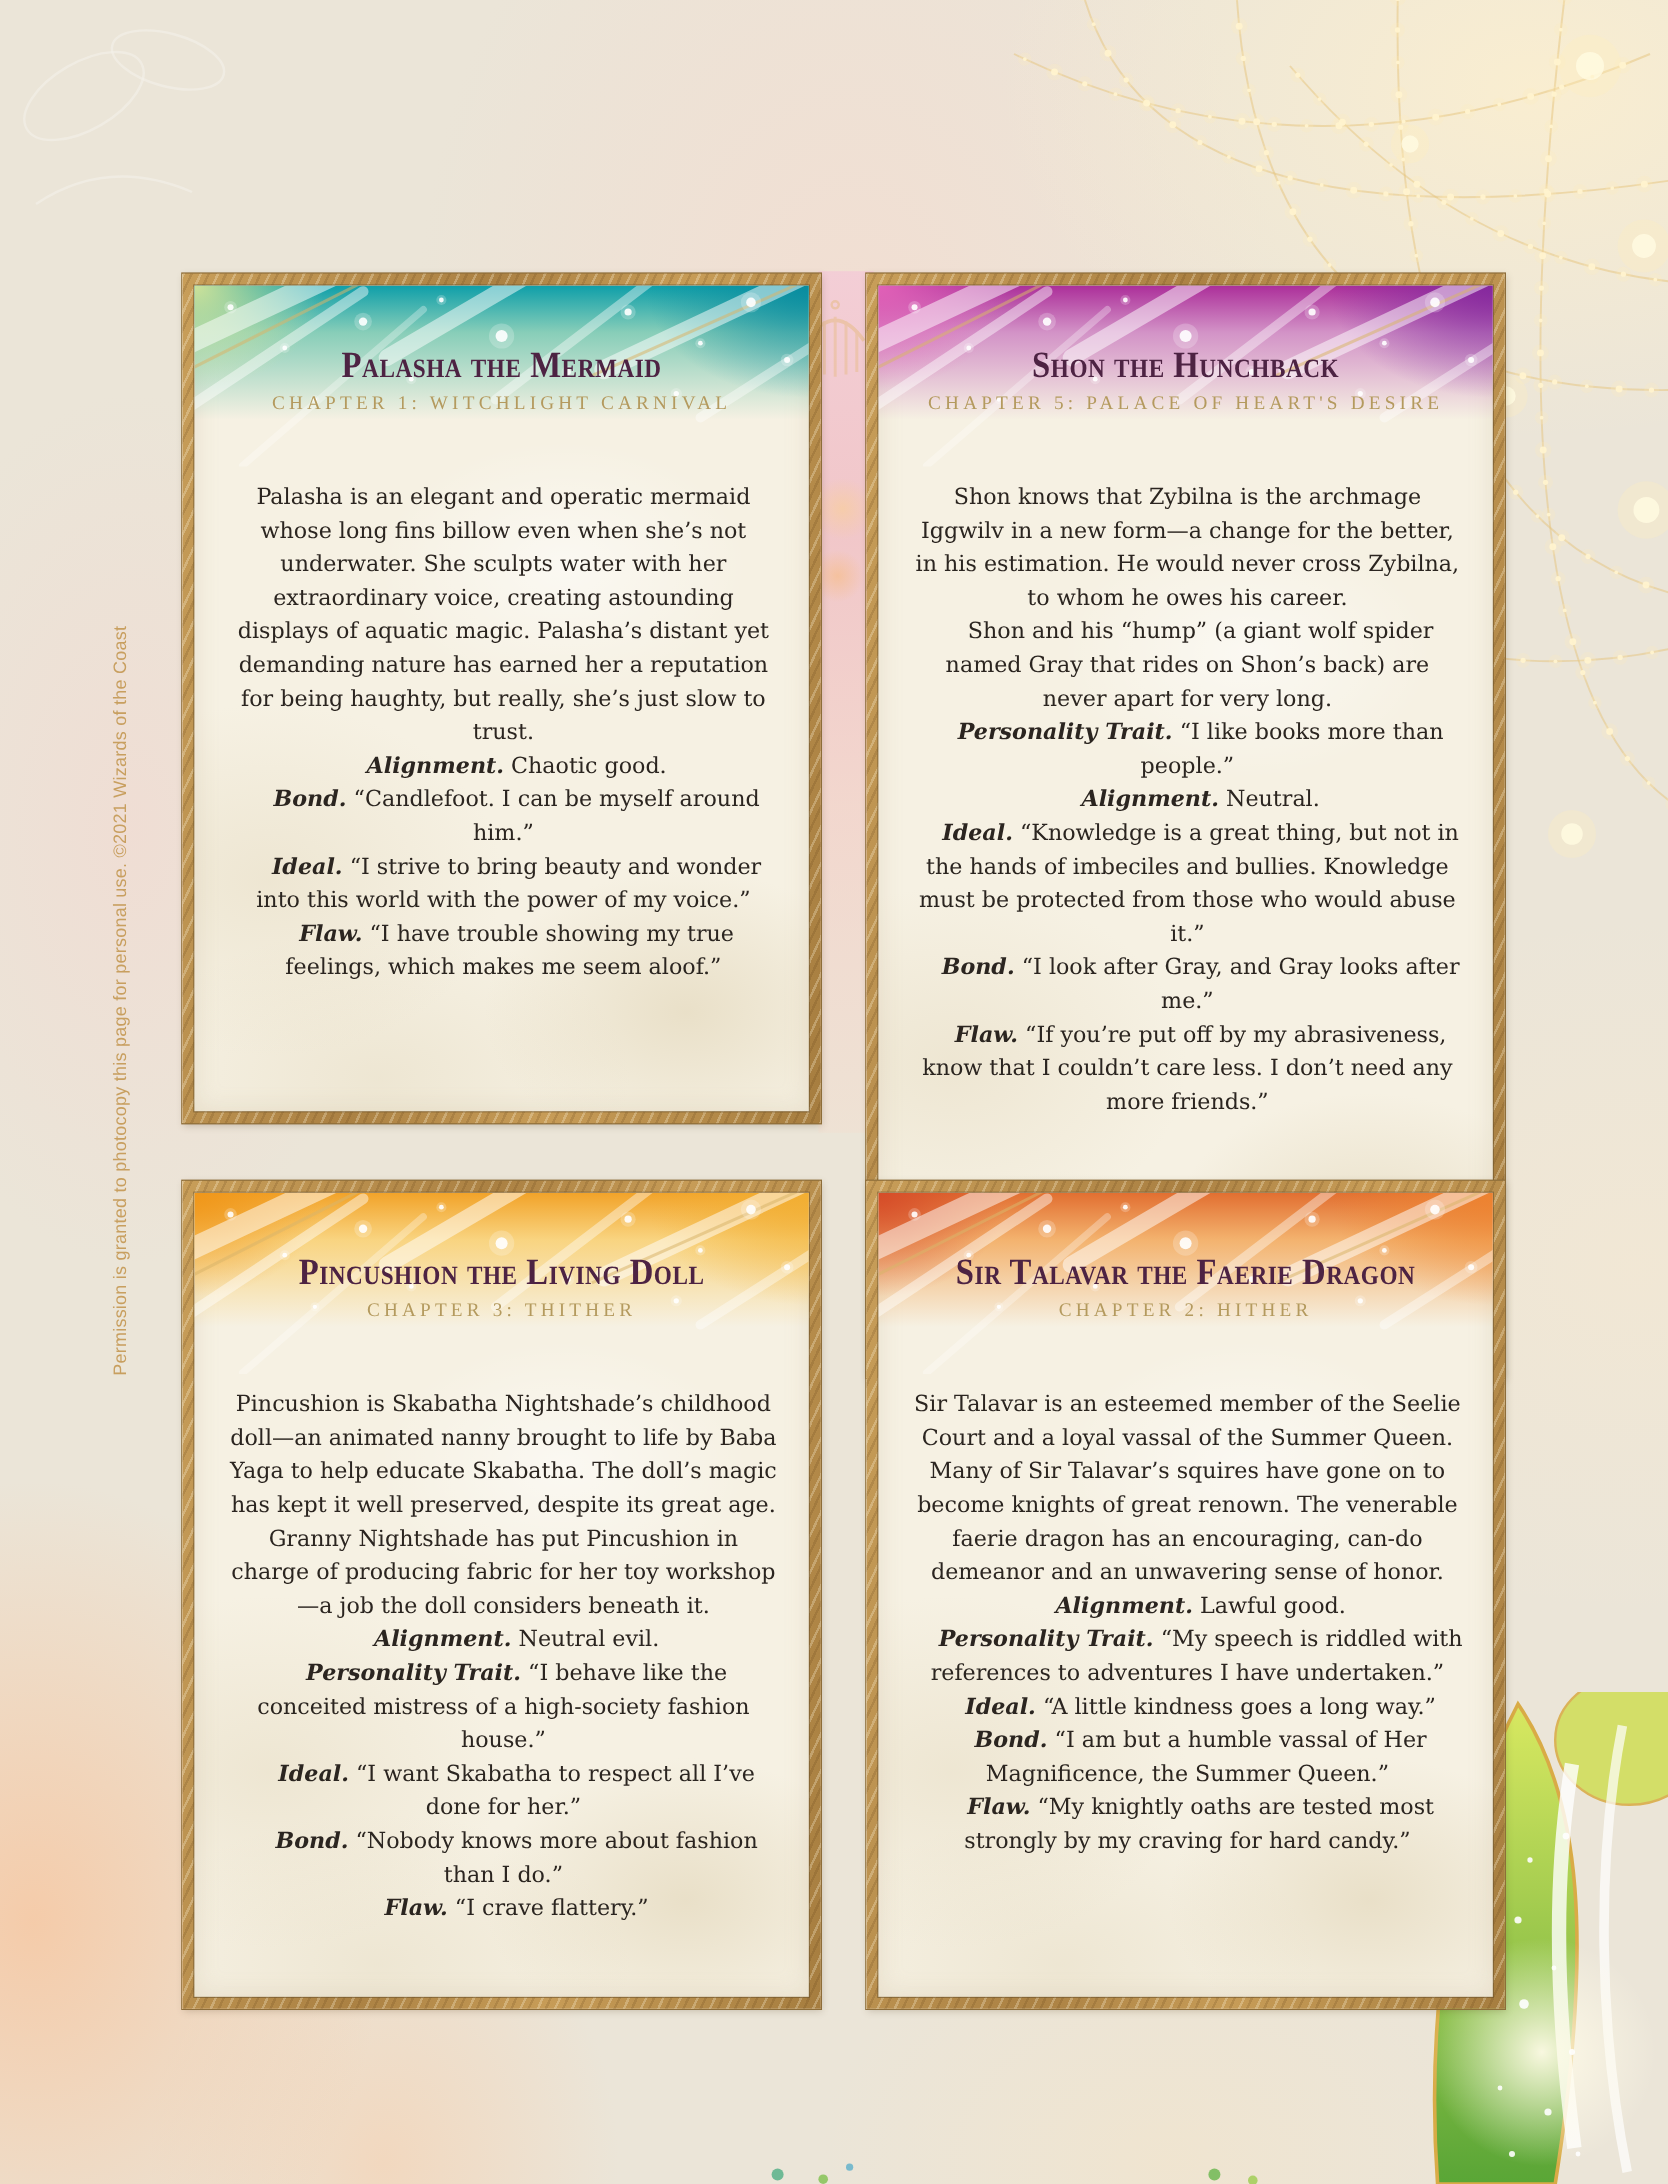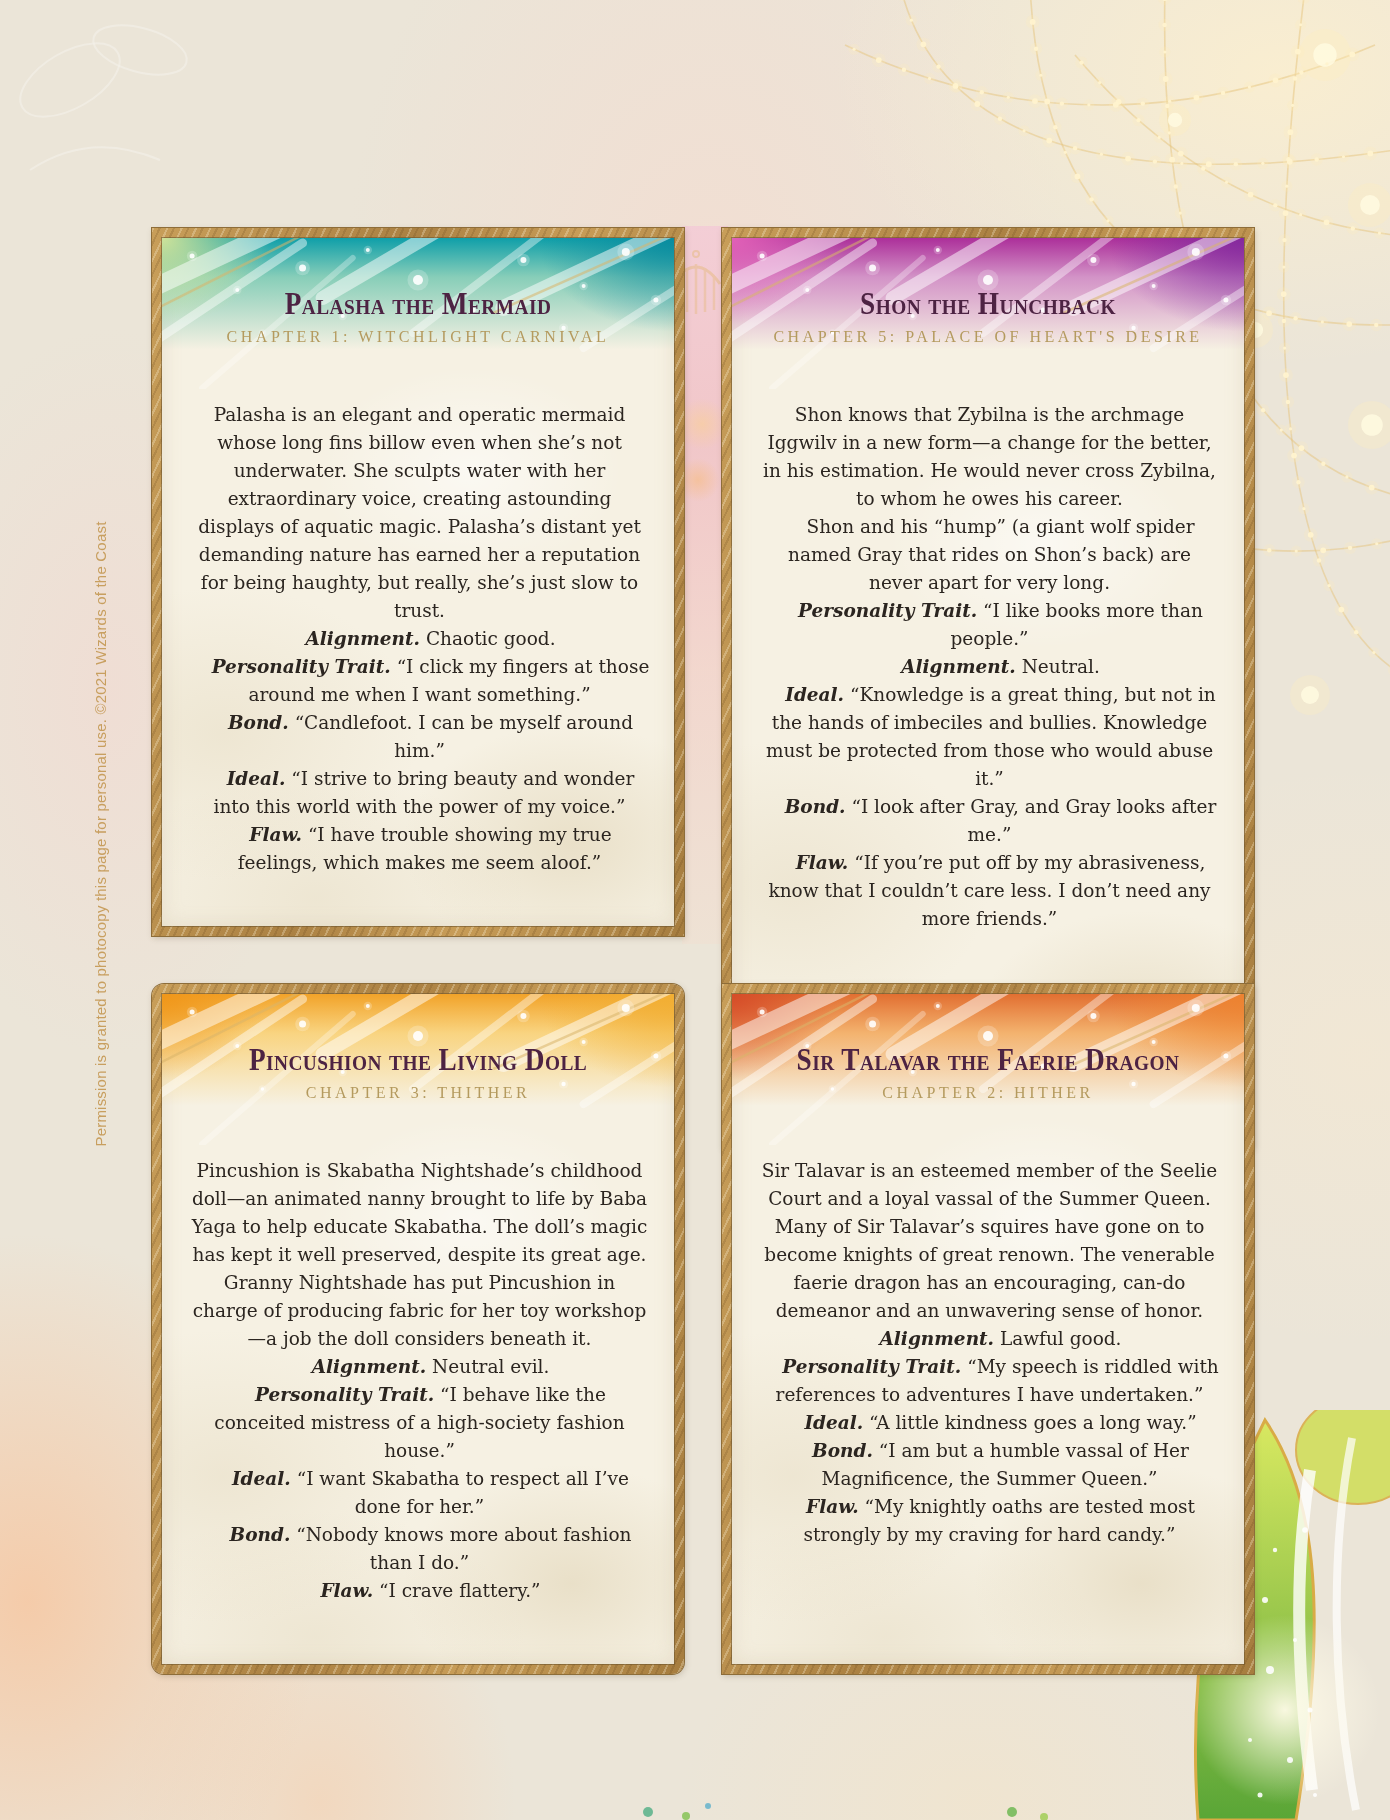--- a/index.html
+++ b/index.html
@@ -37,21 +37,21 @@
   
   .card{
     position:absolute; box-sizing:border-box; padding:10px; width:532px;
     background:
       repeating-linear-gradient(115deg, rgba(255,246,220,.28) 0 2px, rgba(0,0,0,0) 2px 6px, rgba(96,62,20,.18) 6px 8px, rgba(0,0,0,0) 8px 13px),
       linear-gradient(100deg,#c89e59,#ab8143 40%,#c79c57 65%,#a67d3f);
     box-shadow:0 0 0 1px #8d6d39, 1px 2px 6px rgba(90,70,40,.25);
   }
   #card-palasha   { left:152px; top:228px;  height:708px; }
   #card-shon      { left:722px; top:228px;  height:920px; }
-  #card-pincushion{ left:152px; top:984px;  height:690px;border-radius:12px; }
+  #card-pincushion{ left:152px; top:984px;  height:690px; }
   #card-talavar   { left:722px; top:984px;  height:690px; }
 
   .card-inner{
     position:relative; height:100%; overflow:hidden; box-sizing:border-box;
     background:
       radial-gradient(240px 170px at 80% 88%, rgba(214,198,160,.40), transparent 70%),
       radial-gradient(280px 210px at 12% 72%, rgba(219,205,172,.30), transparent 70%),
       radial-gradient(220px 150px at 60% 34%, rgba(255,255,255,.55), transparent 70%),
       radial-gradient(300px 180px at 30% 96%, rgba(216,202,168,.28), transparent 70%),
       #f6f1e3;
@@ -518,21 +518,20 @@
               <circle cx="400" cy="90" r="4.620000000000001" fill="#ffffff" fill-opacity="0.22"></circle>
               <circle cx="400" cy="90" r="2.2" fill="#ffffff" fill-opacity="0.9"></circle>
             </svg>
           </div>
         <h2 class="card-title">Palasha the Mermaid</h2>
         <div class="card-chapter">Chapter 1: Witchlight Carnival</div>
       </header>
       <div class="card-body">
         <p class="para">Palasha is an elegant and operatic mermaid whose long fins billow even when she’s not underwater. She sculpts water with her extraordinary voice, creating astounding displays of aquatic magic. Palasha’s distant yet demanding nature has earned her a reputation for being haughty, but really, she’s just slow to trust.</p>
         <p class="trait"><span class="trait-label">Alignment.</span> <span class="trait-text">Chaotic good.</span></p>
-        <p class="trait"><span class="trait-label">Personality Trait.</span> <span class="trait-text">“I click my fingers at those around me when I want something.”</span></p>
         <p class="trait"><span class="trait-label">Bond.</span> <span class="trait-text">“Candlefoot. I can be myself around him.”</span></p>
         <p class="trait"><span class="trait-label">Ideal.</span> <span class="trait-text">“I strive to bring beauty and wonder into this world with the power of my voice.”</span></p>
         <p class="trait"><span class="trait-label">Flaw.</span> <span class="trait-text">“I have trouble showing my true feelings, which makes me seem aloof.”</span></p>
       </div>
     </div>
   </section>
 
   <section class="card" id="card-shon" style="--hA:#ac2f9a;--hB:rgba(207,137,196,.9);--hL:rgba(228,100,185,.95);--hR:rgba(128,40,158,.9)">
     <div class="card-inner">
       <header class="card-header">

